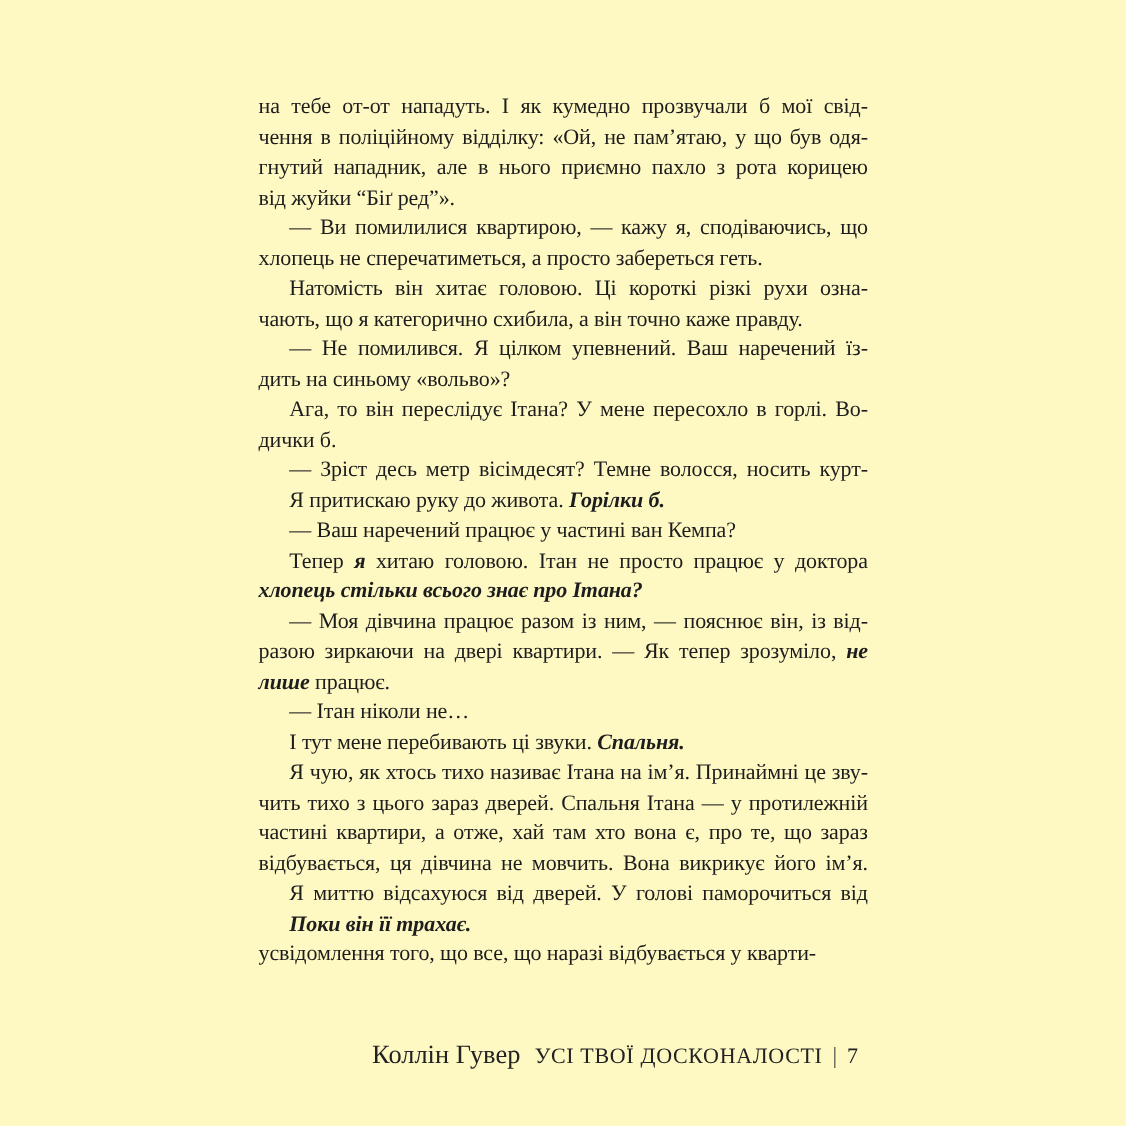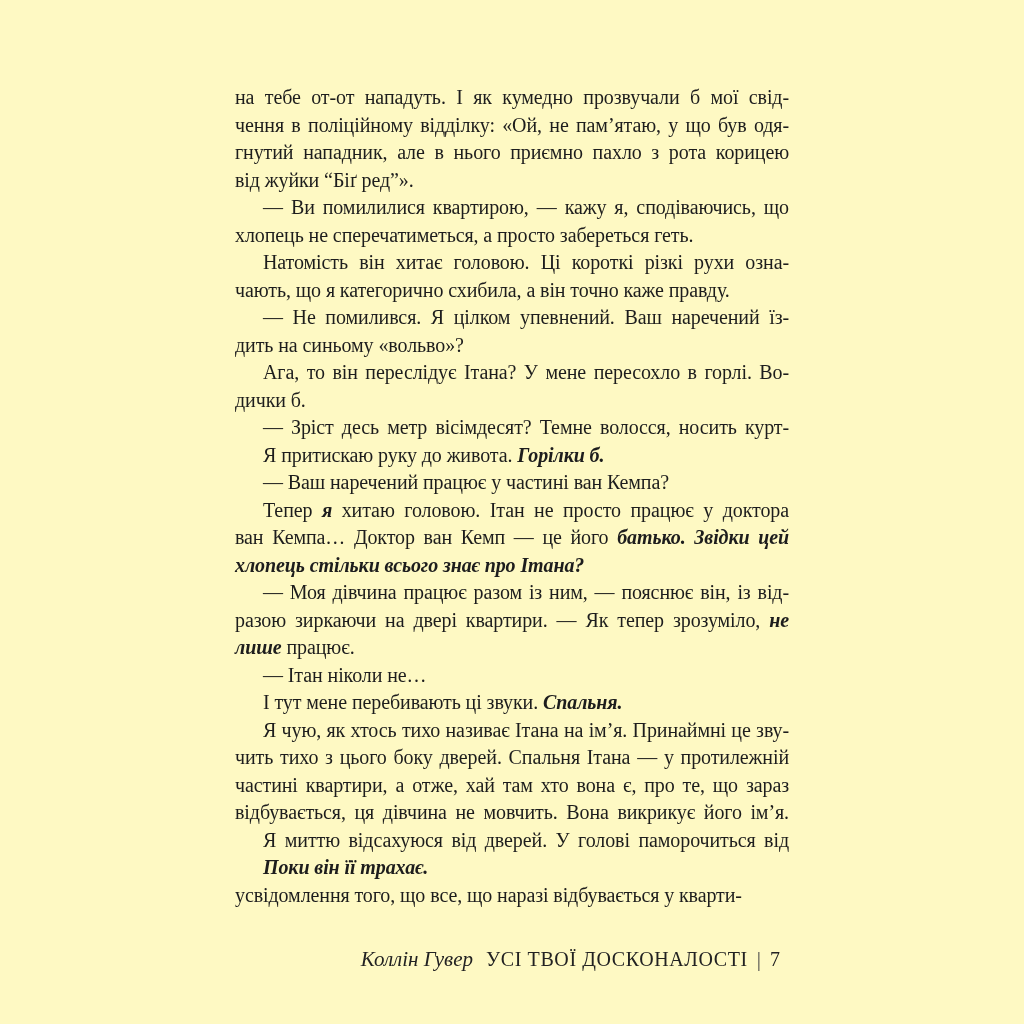--- a/index.html
+++ b/index.html
@@ -48,23 +48,22 @@
     position: absolute;
     top: 945px;
     right: 244px;
     display: flex;
     align-items: baseline;
     font-size: 20px;
     line-height: 28px;
     color: #222222;
   }
   .footer .author {
-    font-style: italic;
     margin-right: 13px;
-    font-size: 21px;
+    font-size: 24px;
   }
   .footer .title {
     letter-spacing: 0.6px;
   }
   .footer .sep {
     margin: 0 9px;
     color: #4a4a4a;
     font-size: 21px;
   }
   .footer .num {
@@ -86,29 +85,28 @@
       <div class="line ind just"><span>Натомість він хитає головою. Ці короткі різкі рухи озна-</span></div>
       <div class="line"><span>чають, що я категорично схибила, а він точно каже правду.</span></div>
       <div class="line ind just"><span>— Не помилився. Я цілком упевнений. Ваш наречений їз-</span></div>
       <div class="line"><span>дить на синьому «вольво»?</span></div>
       <div class="line ind just"><span>Ага, то він переслідує Ітана? У мене пересохло в горлі. Во-</span></div>
       <div class="line"><span>дички б.</span></div>
       <div class="line ind just"><span>— Зріст десь метр вісімдесят? Темне волосся, носить курт-</span></div>
       <div class="line ind"><span>Я притискаю руку до живота. </span><span class="it">Горілки б.</span></div>
       <div class="line ind"><span>— Ваш наречений працює у частині ван Кемпа?</span></div>
       <div class="line ind just"><span>Тепер </span><span class="it">я</span><span> хитаю головою. Ітан не просто працює у доктора</span></div>
-      <div class="line just"><span>ван Кемпа… Доктор ван Кемп — це його </span><span class="it">батько. Звідки цей</span></div>
       <div class="line"><span class="it">хлопець стільки всього знає про Ітана?</span></div>
       <div class="line ind just"><span>— Моя дівчина працює разом із ним, — пояснює він, із від-</span></div>
       <div class="line just"><span>разою зиркаючи на двері квартири. — Як тепер зрозуміло, </span><span class="it">не</span></div>
       <div class="line"><span class="it">лише</span><span> працює.</span></div>
       <div class="line ind"><span>— Ітан ніколи не…</span></div>
       <div class="line ind"><span>І тут мене перебивають ці звуки. </span><span class="it">Спальня.</span></div>
       <div class="line ind just"><span>Я чую, як хтось тихо називає Ітана на ім’я. Принаймні це зву-</span></div>
-      <div class="line just"><span>чить тихо з цього боку дверей. Спальня Ітана — у протилежній</span></div>
+      <div class="line just"><span>чить тихо з цього зараз дверей. Спальня Ітана — у протилежній</span></div>
       <div class="line just"><span>частині квартири, а отже, хай там хто вона є, про те, що зараз</span></div>
       <div class="line just"><span>відбувається, ця дівчина не мовчить. Вона викрикує його ім’я.</span></div>
       <div class="line ind just"><span>Я миттю відсахуюся від дверей. У голові паморочиться від</span></div>
       <div class="line ind"><span class="it">Поки він її трахає.</span></div>
       <div class="line"><span>усвідомлення того, що все, що наразі відбувається у кварти-</span></div>
     </div>
 
   <div class="footer">
     <span class="author">Коллін Гувер</span>
     <span class="title">УСІ ТВОЇ ДОСКОНАЛОСТІ</span>

